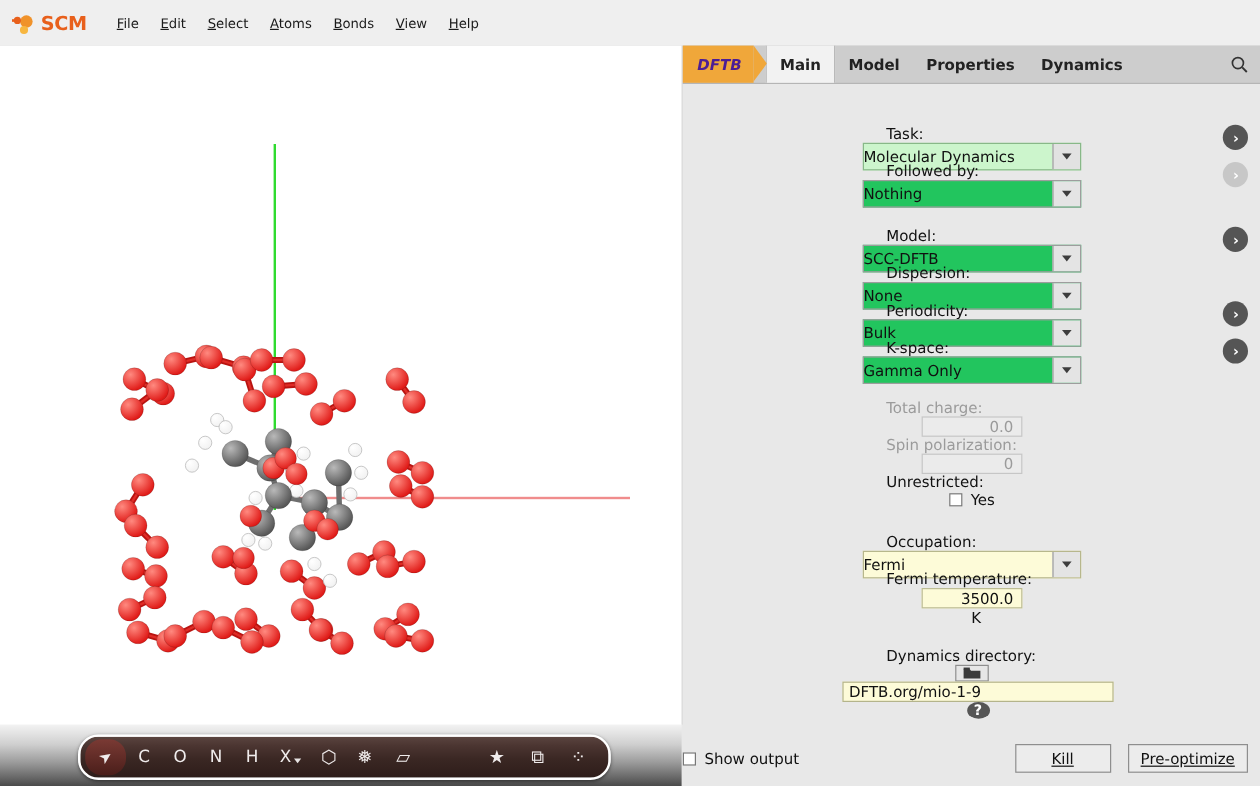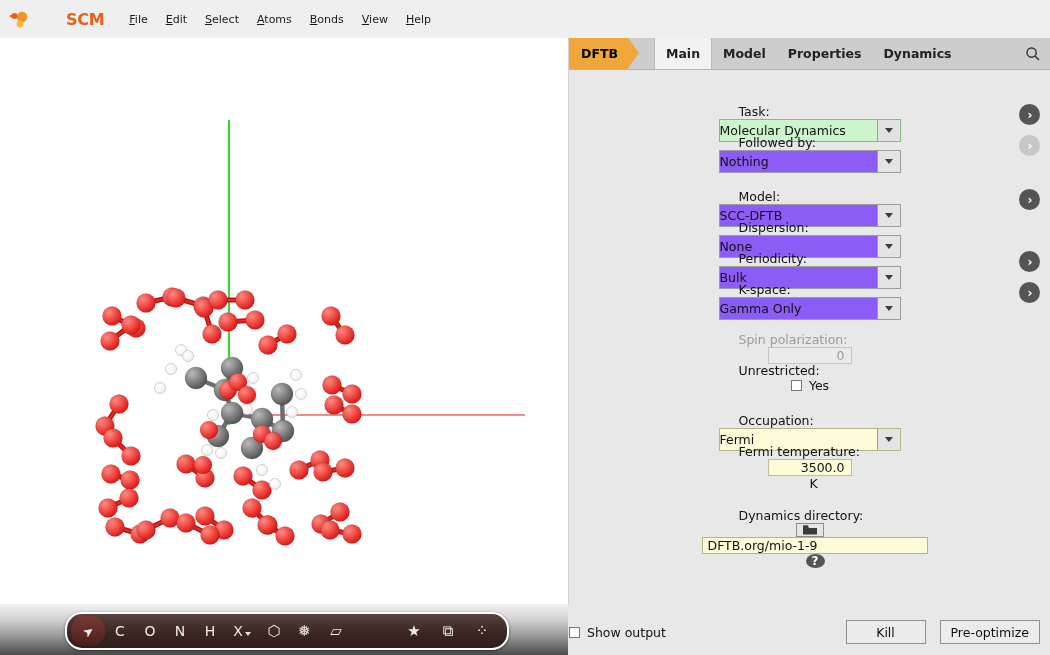--- a/index.html
+++ b/index.html
@@ -9,21 +9,21 @@
     font-size:12px;color:#000;background:#e8e8e8;
   }
   #app{position:relative;width:1050px;height:655px;}
 
   
   .menubar{
     position:absolute;left:0;top:0;width:1050px;height:38px;
     background:#efefef;border-bottom:1px solid #cfcfcf;
     display:flex;align-items:center;
   }
-  .logo{display:flex;align-items:flex-start;margin-left:10px;margin-right:16px;gap:32px;}
+  .logo{display:flex;align-items:flex-end;margin-left:10px;margin-right:16px;}
   .logo-mark{position:relative;width:22px;height:18px;margin-right:2px;}
   .logo-text{color:#e8601c;font-weight:bold;font-size:16px;letter-spacing:-0.3px;}
   .menu-item{
     padding:2px 9px;font-size:11px;color:#1a1a1a;cursor:default;white-space:nowrap;
   }
   .menu-item u{text-decoration:underline;}
 
   
   .viewport{
     position:absolute;left:0;top:38px;width:568px;height:566px;background:#ffffff;
@@ -55,47 +55,47 @@
 
   
   .panel{
     position:absolute;left:569px;top:38px;width:481px;height:617px;background:#e8e8e8;
   }
   .tabbar{
     position:relative;height:31px;background:#cdcdcd;border-bottom:1px solid #b5b5b5;
     display:flex;align-items:stretch;
   }
   .tab-dftb{
-    position:relative;background:#f0a73a;color:#000000;font-weight:bold;font-size:12.5px;
-    display:flex;align-items:center;padding:0 10px 0 12px;
+    position:relative;background:#f0a73a;color:#4c1d95;font-weight:bold;font-size:12.5px;
+    display:flex;align-items:center;padding:0 10px 0 12px;font-style:italic;
   }
   .tab-dftb:after{
     content:"";position:absolute;right:-11px;top:0;width:0;height:0;
     border-top:15.5px solid transparent;border-bottom:15.5px solid transparent;
     border-left:11px solid #f0a73a;
   }
   .tab{
     display:flex;align-items:center;padding:0 11px;font-size:12.5px;font-weight:bold;color:#222;
     cursor:default;
   }
-  .tab.first{margin-left:26px;text-align:center;}
+  .tab.first{margin-left:10px;text-align:center;}
   .tab.active{background:#f2f2f2;border-left:1px solid #b9b9b9;border-right:1px solid #b9b9b9;}
   .tabspacer{flex:1;}
   .searchbtn{width:34px;display:flex;align-items:center;justify-content:center;cursor:default;}
 
   .form{position:relative;padding-top:34px;}
   .row{position:relative;height:31px;display:flex;align-items:center;flex-direction:column;}
   .lbl{
     width:164px;padding-left:11px;font-size:12.5px;color:#111;box-sizing:border-box;
   }
   .lbl.dis{color:#9b9b9b;}
 
   .combo{
     position:relative;width:182px;height:23px;box-sizing:border-box;
-    background:#8b5cf6;border:1px solid #9d9d9d;
+    background:#22c55e;border:1px solid #9d9d9d;
     display:flex;align-items:center;
   }
   .combo .val{flex:1;font-size:12.5px;color:#111;}
   .combo .arrow{
     width:22px;height:21px;border-left:1px solid #9d9d9d;background:#e4e4e4;
     display:flex;align-items:center;justify-content:center;
   }
   .combo.green{background:#ccf5cc;border-color:#88b888;}
   .combo.green .arrow{background:#e2e2e2;}
   .combo.yellow{background:#fdfbd8;border-color:#b7b78c;}
@@ -145,21 +145,21 @@
     display:flex;align-items:center;justify-content:center;color:#fff;
     font-size:12px;font-weight:bold;
   }
 
   .bottombar{
     position:absolute;left:0;bottom:0;width:481px;height:46px;display:flex;align-items:center;
   }
   .btn{
     height:24px;box-sizing:border-box;background:#ececec;border:1px solid #8e8e8e;
     display:flex;align-items:center;justify-content:center;font-size:12.5px;color:#111;
-    padding:0 10px;cursor:default;
+    padding:0 10px;cursor:default;text-decoration:underline;
   }
 </style>
 </head>
 <body>
 
 <div id="app">
 
   <div class="menubar">
     <div class="logo">
       <span class="logo-mark">
@@ -493,20 +493,26 @@
               <i class="caret"></i>
             </span>
         </div>
         <div class="circbtn">
             <span class="chev">›</span>
           </div>
       </div>
 
       <div style="height:19px"></div>
 
+      <div class="row">
+        <div class="lbl dis">Total charge:</div>
+        <div class="numfield dis">
+          <span>0.0</span>
+        </div>
+      </div>
 
       <div class="row">
         <div class="lbl dis">Spin polarization:</div>
         <div class="numfield dis">
           <span>0</span>
         </div>
       </div>
 
       <div class="row">
         <div class="lbl">Unrestricted:</div>

